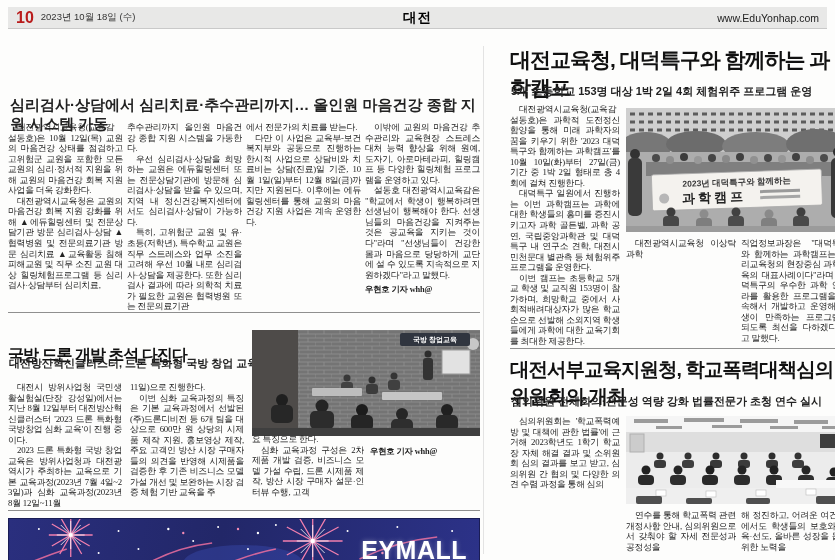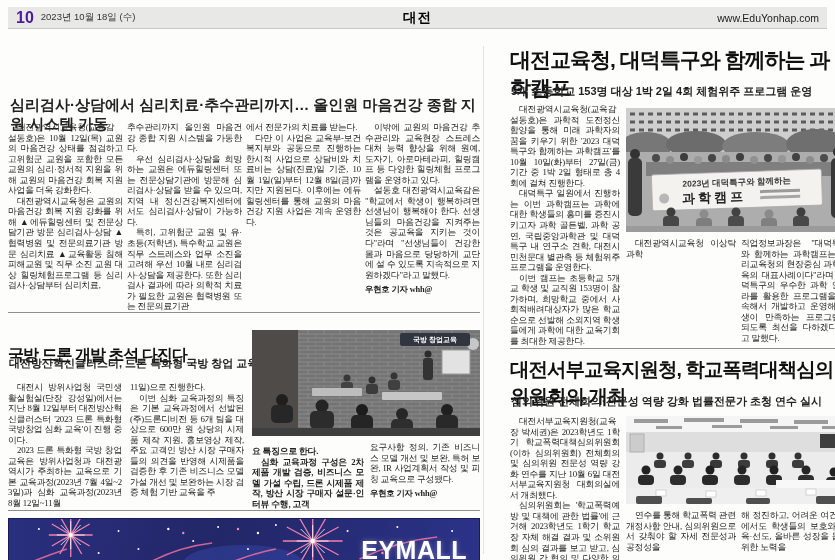--- a/index.html
+++ b/index.html
@@ -1,21 +1,21 @@
 <!DOCTYPE html>
 <html lang="ko"><head>
 <meta charset="utf-8">
 <style>
   html,body{margin:0;padding:0;background:#ffffff;}
   .page{position:relative;width:835px;height:560px;background:#fdfdfc;overflow:hidden;
         font-family:"Liberation Serif",serif;color:#1c1c1c;}
   
   .topbar{position:absolute;left:8px;right:8px;top:7px;height:22px;background:#e8e8e7;
           border-bottom:1px solid #c9c9c9;display:flex;align-items:center;padding:0 8px;box-sizing:border-box;}
-  .topbar .pagenum{font-family:"Liberation Sans",sans-serif;font-weight:bold;font-size:16px;color:#4c1d95;}
+  .topbar .pagenum{font-family:"Liberation Sans",sans-serif;font-weight:bold;font-size:16px;color:#b91c1c;}
   .topbar .date{font-family:"Liberation Sans",sans-serif;font-size:9.5px;color:#333;margin-left:7px;}
   .topbar .section{position:absolute;left:50%;transform:translateX(-50%);
           font-family:"Liberation Sans",sans-serif;font-weight:bold;font-size:13.5px;color:#000000;letter-spacing:1px;}
   .topbar .site{margin-left:auto;font-family:"Liberation Sans",sans-serif;font-size:10.5px;color:#222;}
   
   .hdiv{position:absolute;left:0;right:0;border-top:1px solid #8f8f8f;height:0;}
   .vdiv{position:absolute;left:483px;top:46px;bottom:6px;border-left:1px solid #e3e3e3;}
   h1,h2,h3{margin:0;font-family:"Liberation Sans",sans-serif;color:#111;}
   .subhead{font-family:"Liberation Sans",sans-serif;font-weight:bold;color:#222;}
   .bcol{overflow:hidden;}
@@ -31,21 +31,21 @@
   .a1-sub{position:absolute;top:56px;left:2px;font-size:15px;}
   .a1-body{position:absolute;top:82px;left:0;right:0;height:190px;display:flex;gap:4px;}
   .a1-body .bcol{flex:1 1 0;}
   .h1div{top:272px;}
   .a3{position:absolute;top:278px;left:0;right:0;height:196px;}
   .a3-h{position:absolute;top:2px;left:0;width:252px;font-size:16px;font-weight:900;letter-spacing:-1px;margin-top:25px;}
   .a3-sub{position:absolute;top:38px;left:1px;width:250px;font-size:11px;}
   .a3-photo{top:12px;right:0;width:228px;height:106px;}
   .a3-c1{position:absolute;left:0;top:64px;width:114px;height:132px;}
   .a3-c2{position:absolute;left:122px;top:64px;width:114px;height:132px;}
-  .a3-c3{position:absolute;left:244px;top:128px;width:112px;height:72px;font-weight:bold;}
+  .a3-c3{position:absolute;left:244px;top:116px;width:112px;height:72px;}
   .a3-c4{position:absolute;left:362px;top:124px;width:110px;height:72px;}
   .h2div{top:470px;}
   .ad{position:absolute;top:478px;left:0;right:0;height:46px;border:1px solid #1a1d55;
       background:linear-gradient(100deg,#2a2f7e 0%,#222768 45%,#2c3288 100%);overflow:hidden;}
   .ad svg{position:absolute;inset:0;width:100%;height:100%;}
   .ad .logo{position:absolute;right:12px;bottom:0px;font-family:"Liberation Sans",sans-serif;
       font-weight:900;font-size:25px;color:#ffffff;letter-spacing:0.5px;text-shadow:0 0 5px rgba(255,255,255,.35);}
   
   .right-col{position:absolute;left:488px;top:40px;width:339px;height:520px;margin-left:22px;}
   .a2-h{position:absolute;top:6px;left:0;font-size:21px;font-weight:900;letter-spacing:-1px;}
@@ -153,21 +153,20 @@
       </div>
       <div class="bcol a3-c2">
         <p class="cont">11일)으로 진행한다.</p>
         <p>이번 심화 교육과정의 특징은 기본 교육과정에서 선발된 (주)드론디비전 등 6개 팀을 대상으로 600만 원 상당의 시제품 제작 지원, 홍보영상 제작, 주요 고객인 방산 시장 구매자들의 의견을 반영해 시제품을 검증한 후 기존 비즈니스 모델 가설 개선 및 보완하는 시장 검증 체험 기반 교육을 주</p>
       </div>
       <div class="bcol a3-c3">
         <p class="cont">요 특징으로 한다.</p>
         <p>심화 교육과정 구성은 2차 제품 개발 검증, 비즈니스 모델 가설 수립, 드론 시제품 제작, 방산 시장 구매자 설문·인터뷰 수행, 고객</p>
       </div>
       <div class="bcol a3-c4">
-        <p class="cont">요구사항 정의, 기존 비즈니스 모델 개선 및 보완, 특허 보완, IR 사업계획서 작성 및 피칭 교육으로 구성됐다.</p>
         <p class="byline">우현호 기자 whh@</p>
       </div>
     </div>
 
     <div class="hdiv h2div"></div>
 
     <div class="ad">
       <svg viewBox="0 0 472 46" preserveAspectRatio="none">
         <ellipse cx="235" cy="44" rx="60" ry="18" fill="#4053c0" opacity="0.35"></ellipse>
         <g stroke="#f27fae" stroke-width="1.3" fill="none">
@@ -291,21 +290,20 @@
       </div>
     </div>
 
     <div class="hdiv h3div"></div>
 
     <div class="a4">
       <h2 class="a4-h">대전서부교육지원청, 학교폭력대책심의위원회의 개최</h2>
       <div class="subhead a4-sub">심의위원 전체회의·전문성 역량 강화 법률전문가 초청 연수 실시</div>
       <div class="a4-body">
         <div class="bcol a4-c1">
-          <p>대전서부교육지원청(교육장 박세권)은 2023학년도 1학기 학교폭력대책심의위원회(이하 심의위원회) 전체회의 및 심의위원 전문성 역량 강화 연수를 지난 10월 6일 대전서부교육지원청 대회의실에서 개최했다.</p>
           <p>심의위원회는 '학교폭력예방 및 대책에 관한 법률'에 근거해 2023학년도 1학기 학교장 자체 해결 결과 및 소위원회 심의 결과를 보고 받고, 심의위원 간 협의 및 다양한 의견 수렴 과정을 통해 심의</p>
         </div>
 
         <div class="photo a4-photo">
           <svg viewBox="0 0 223 88" preserveAspectRatio="none">
             <rect width="223" height="88" fill="#ececec"></rect>
             <rect width="223" height="16" fill="#f5f5f5"></rect>
             <g fill="#9b9b9b">
               <rect x="8" y="3" width="34" height="4"></rect>
                 <rect x="58" y="2" width="40" height="4"></rect>

